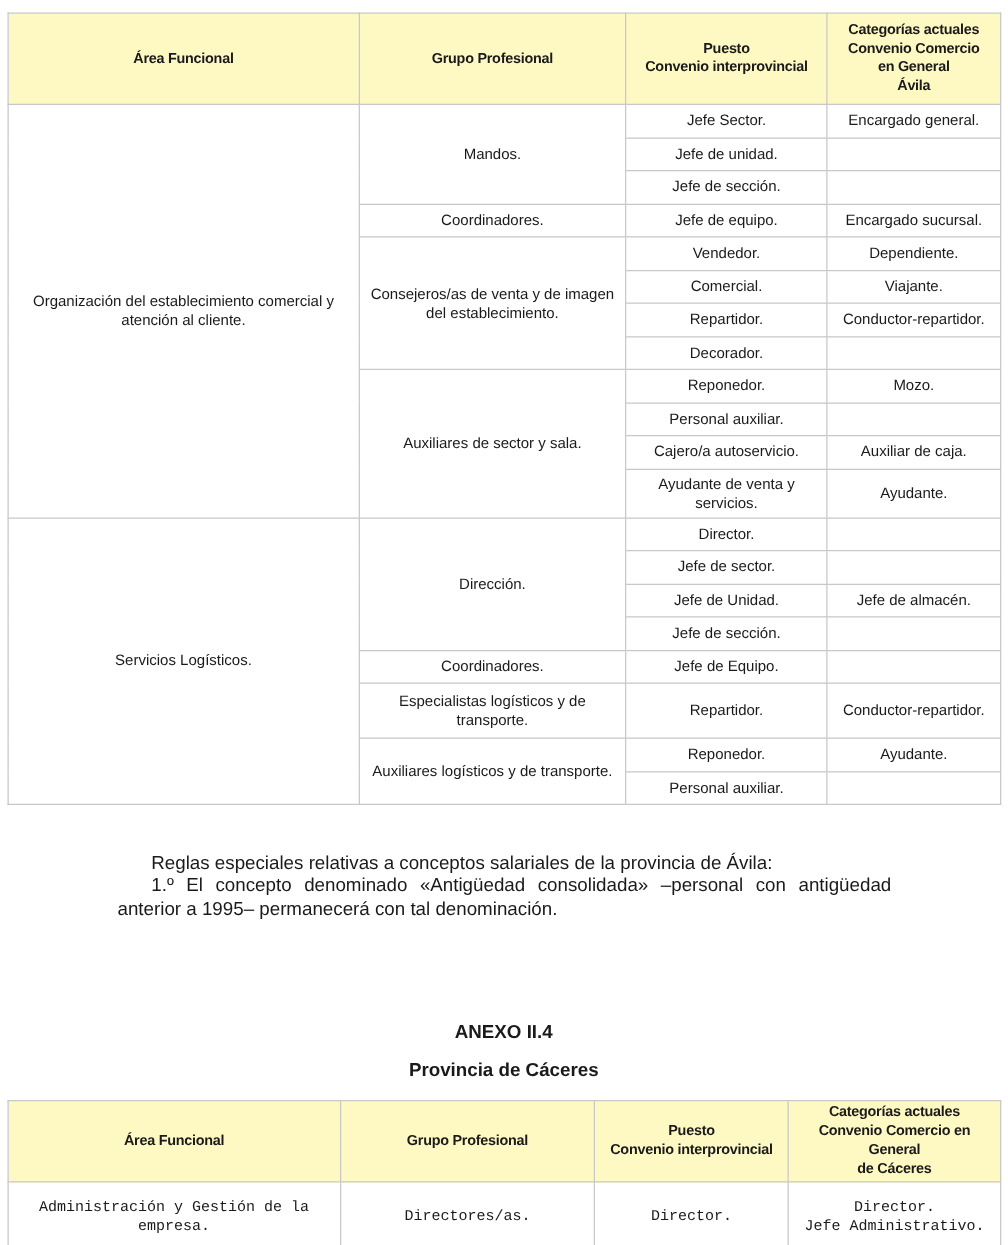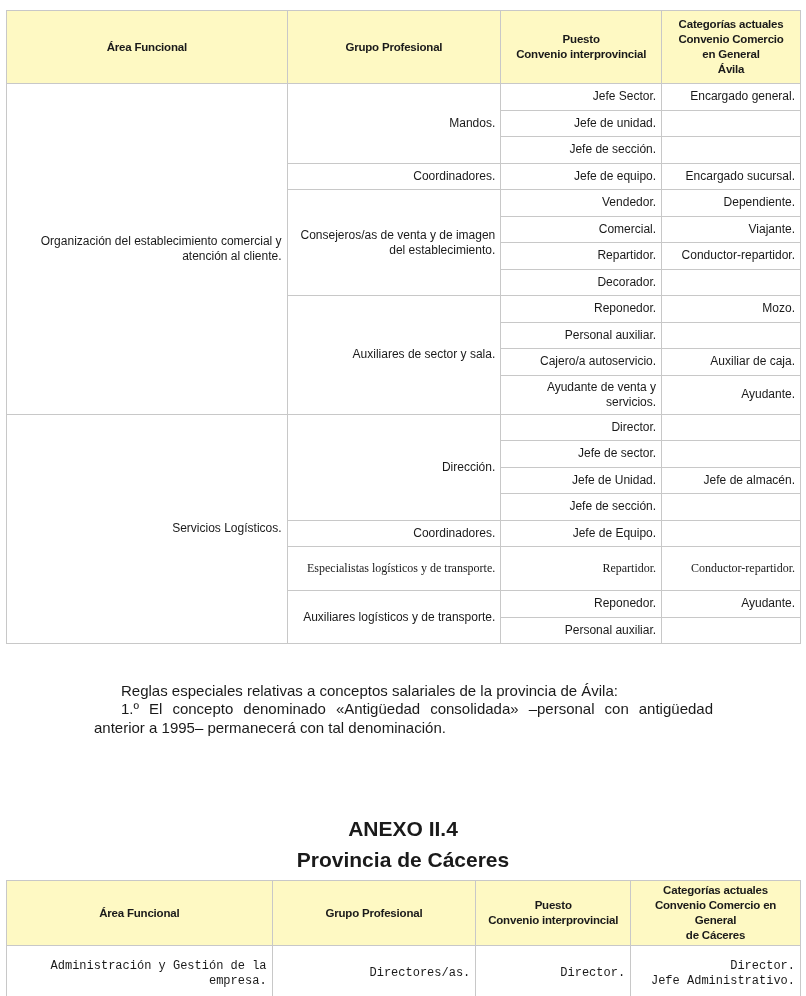--- a/index.html
+++ b/index.html
@@ -1,37 +1,37 @@
 <!DOCTYPE html>
 <html><head>
   <meta charset="utf-8">
   <style>
     html, body { margin: 0; padding: 0; background: #ffffff; }
     body { width: 806px; height: 996px; overflow: hidden; position: relative;
            font-family: "Liberation Sans", sans-serif; color: #1a1a1a; }
     table { border-collapse: collapse; position: absolute; left: 6px; }
     td, th { border: 1px solid #c8c8c8; font-size: 12px; line-height: 15px; vertical-align: middle; }
     th { background: #fef9c3; font-weight: bold; text-align: center; font-size: 11.5px; letter-spacing: -0.2px; padding: 2px 4px; }
-    td { text-align: right; padding: 4px 5px; }
+    td { text-align: center; padding: 4px 5px; }
     #t1 { top: 10px; width: 795px; }
     #t1 col.c1 { width: 281px; } #t1 col.c2 { width: 214px; } #t1 col.c3 { width: 161px; } #t1 col.c4 { width: 139px; }
     #t1 thead tr { height: 73px; }
     #t1 tbody tr { height: 26.5px; }
     #t1 tbody tr.tall { height: 35px; }
-    #t1 tbody tr.mid { height: 44px; font-family: Liberation Serif, serif; }
+    #t1 tbody tr.mid { height: 44px; }
     #t2 { top: 880px; width: 795px; }
     #t2 col.c1 { width: 266px; } #t2 col.c2 { width: 204px; } #t2 col.c3 { width: 155px; } #t2 col.c4 { width: 170px; }
     #t2 thead tr { height: 60px; }
     #t2 tbody tr { height: 56px; font-family: Liberation Mono, monospace; }
     #t2 tbody td { vertical-align: middle; }
     .para { position: absolute; font-size: 15px; line-height: 19px; color: #1a1a1a; }
     #rules-title { left: 121px; top: 681px; }
     #rules { left: 94px; top: 699px; width: 619px; text-align: justify; }
     #rules p { margin: 0; text-indent: 27px; }
-    .center-title { position: absolute; left: 0; width: 806px; text-align: center; font-weight: bold; font-size: 21px; }
+    .center-title { position: absolute; left: 0; width: 806px; text-align: center; font-weight: bold; font-size: 15px; }
     #annex-title { top: 817px; }
     #province-title { top: 848px; }
     .ml { white-space: pre-line; }
   </style>
 </head>
 <body>
 
 <table id="t1">
   <colgroup>
       <col class="c1">

